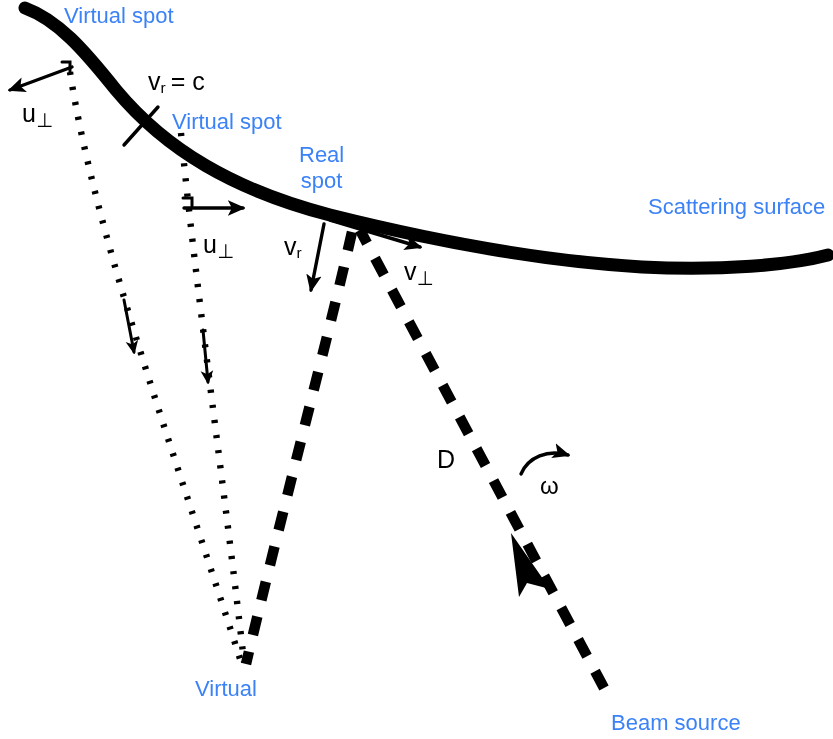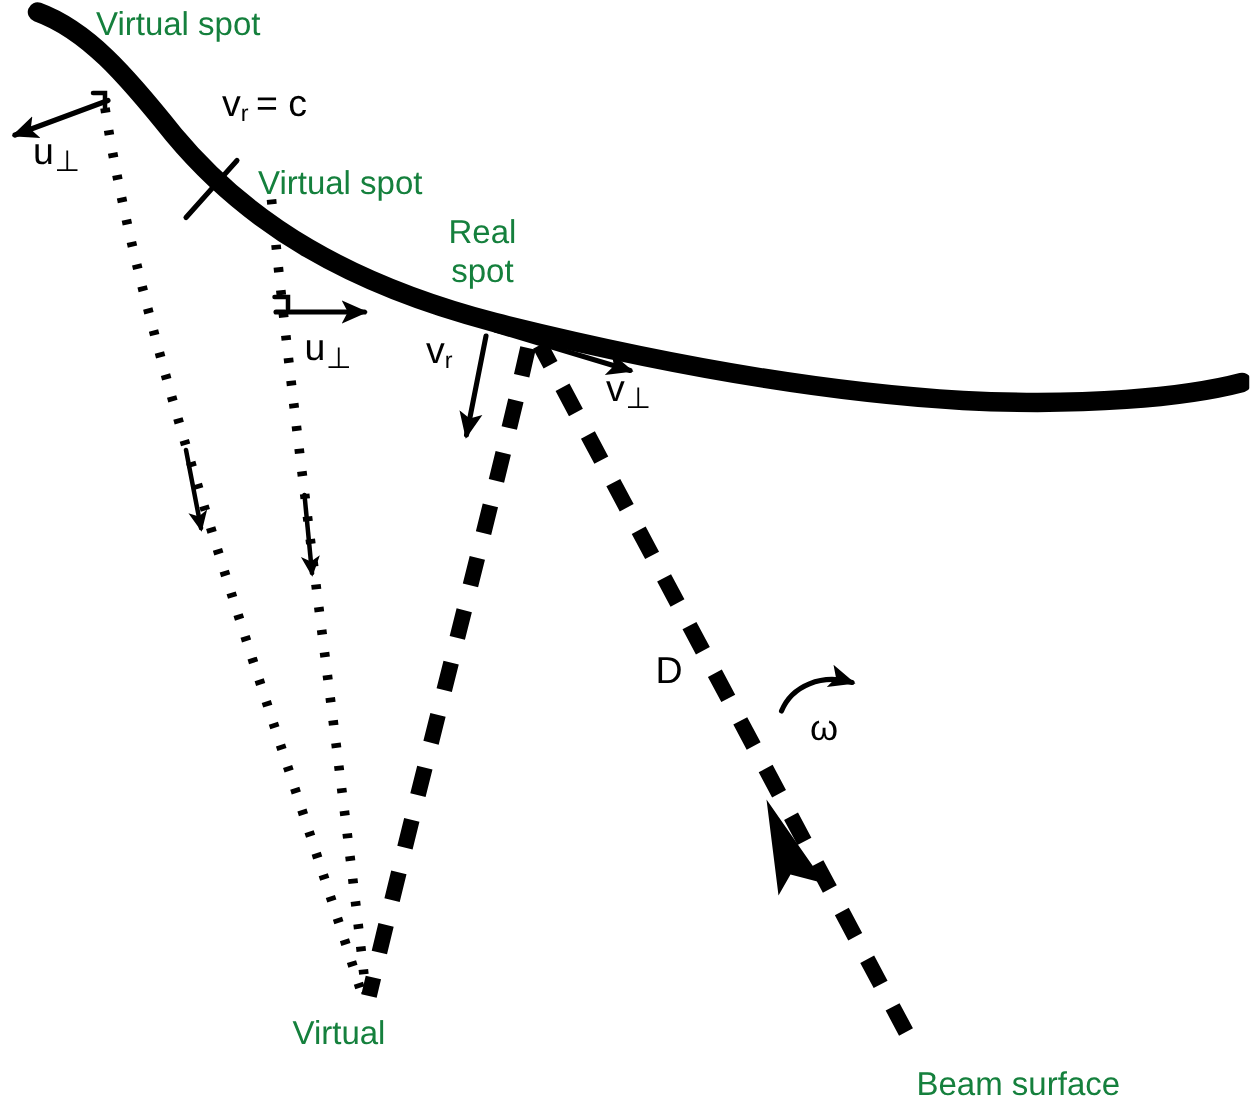--- a/index.html
+++ b/index.html
@@ -19,29 +19,30 @@
   #canvas{
     position:absolute;
     left:0; top:0;
     width:833px;
     height:739px;
   }
   .lbl{
     position:absolute;
     white-space:nowrap;
     line-height:1.05;
-    color:#15803d;
+    color:#3b82f6;
     font-weight:400;
   }
   .lbl-md{font-size:22px;}
   .vec{
     position:absolute;
     font-size:25px;
     white-space:nowrap;
     line-height:1;
+    margin-top:12px;
   }
   .vec sub{
     font-size:0.62em;
     vertical-align:-0.22em;
     letter-spacing:0;
   }
   .perp{
     font-size:0.78em;
     vertical-align:-0.26em;
     padding-left:0.5px;
@@ -101,24 +102,25 @@
 
   <div class="lbl lbl-md" style="left:64px; top:4px;">Virtual spot</div>
 
   <div class="lbl lbl-md" style="left:172px; top:110px;">Virtual spot</div>
 
   <div class="lbl lbl-md two-line" style="left:299px; top:142px;">
     <div>Real</div>
     <div>spot</div>
   </div>
 
+  <div class="lbl lbl-md" style="left:648px; top:195px;">Scattering surface</div>
 
   <div class="lbl lbl-md" style="left:195px; top:677px;">Virtual</div>
 
-  <div class="lbl lbl-md" style="left:611px; top:711px;">Beam surface</div>
+  <div class="lbl lbl-md" style="left:611px; top:711px;">Beam source</div>
 
   <div class="vec" style="left:22px; top:89px;">
     <span>u</span><span class="perp">⊥</span>
   </div>
 
   <div class="vec" style="left:203px; top:220px;">
     <span>u</span><span class="perp">⊥</span>
   </div>
 
   <div class="vec" style="left:284px; top:222px;">

